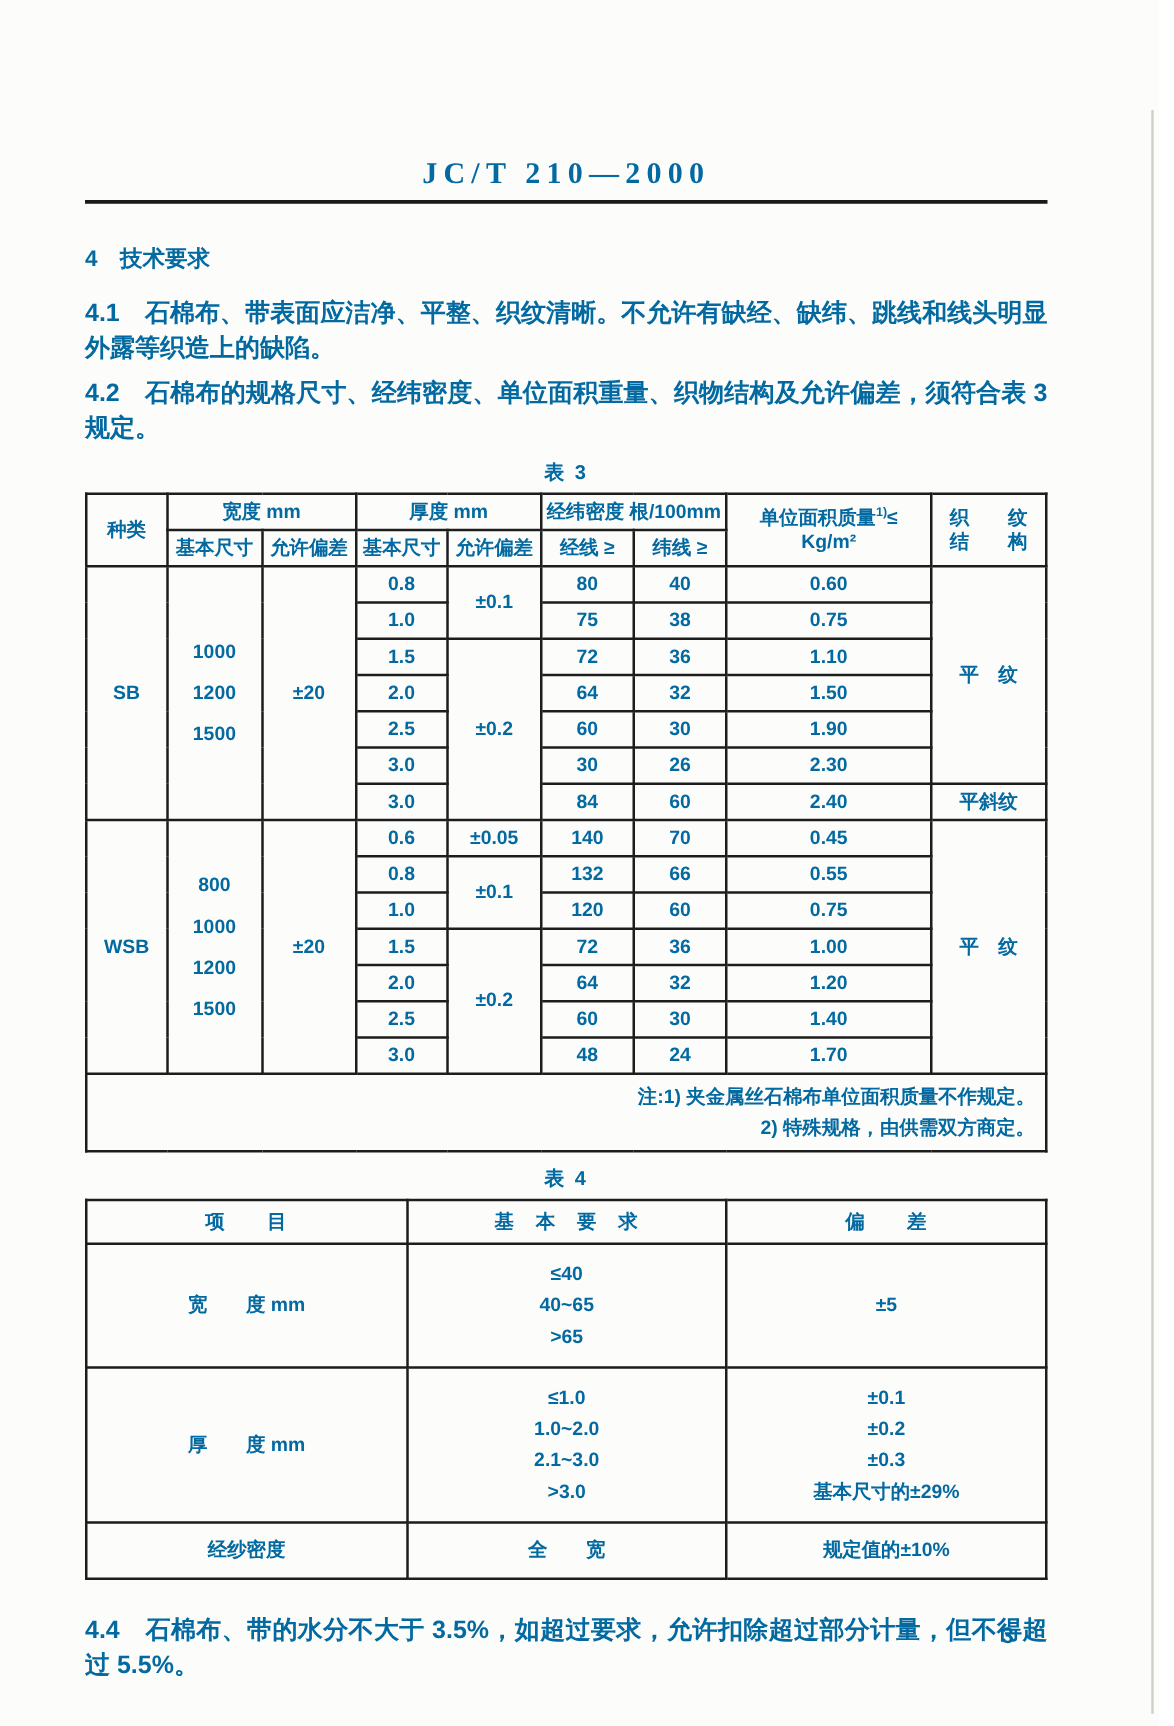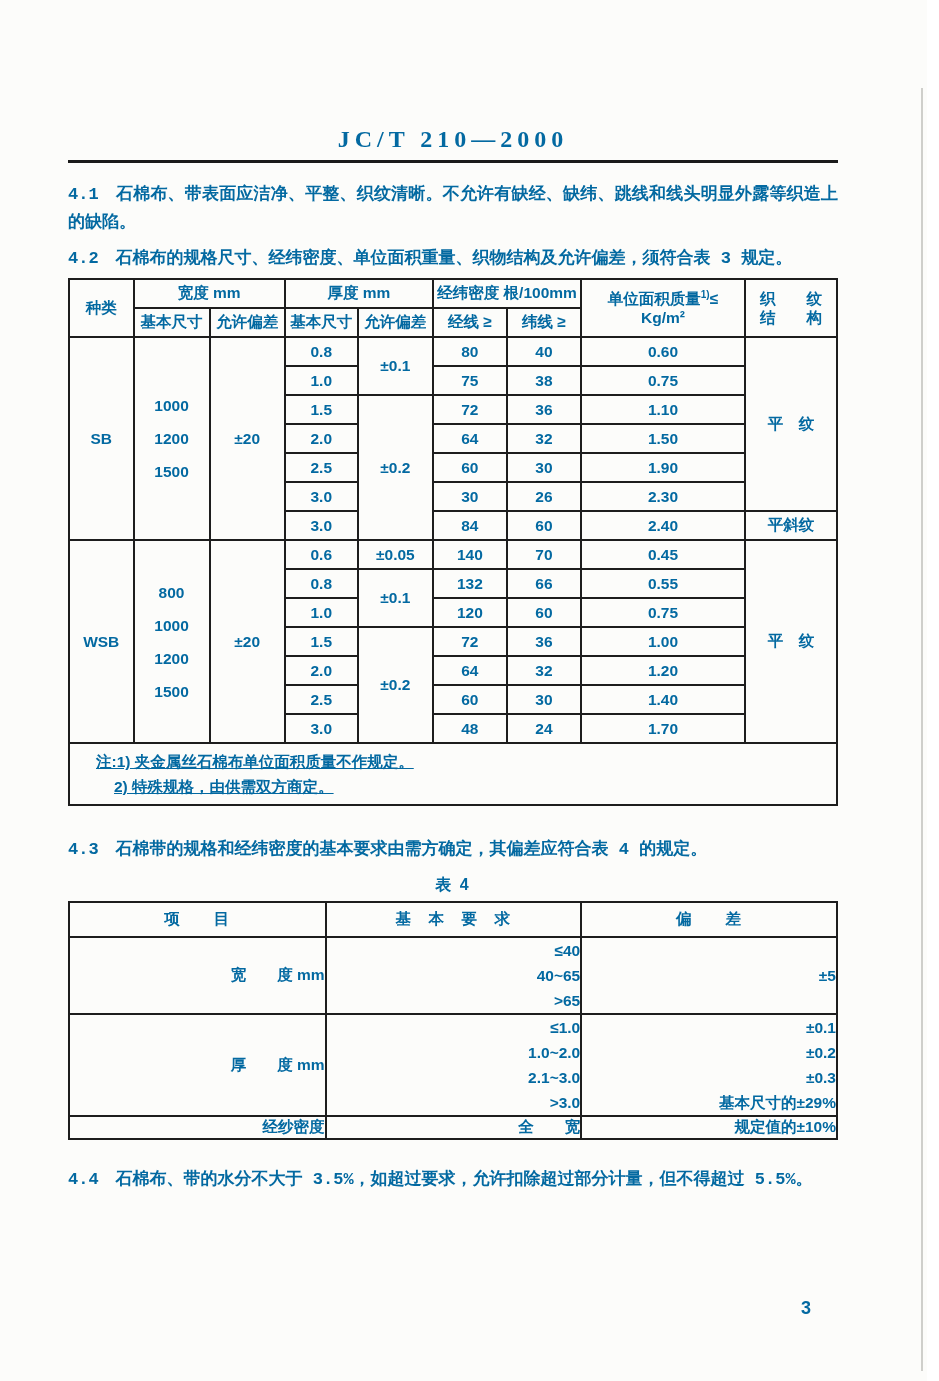--- a/index.html
+++ b/index.html
@@ -14,48 +14,48 @@
   .doc-title {
     margin-top:126px; text-align:center;
     font-family:"Liberation Serif", serif;
     font-size:24px; font-weight:bold; letter-spacing:5px;
   }
   .header-rule { margin-top:7px; border-top:3px solid #1a1a1a; height:0; }
 
   .section-heading { margin-top:32px; font-size:18px; font-weight:bold; white-space:pre-wrap; }
 
   .para {
-    margin-top:18px; font-size:17px; line-height:28px;
-    font-weight:600; white-space:pre-wrap; text-align:justify;font-family:Liberation Mono, monospace;
+    margin-top:18px; font-size:20px; line-height:28px;
+    font-weight:600; white-space:pre-wrap; text-align:justify;
   }
   .para-42 { margin-top:8px; }
 
   .table-caption {
     margin-top:11px; text-align:center;
     font-size:16px; font-weight:600; letter-spacing:2px;
   }
 
   table { width:100%; border-collapse:collapse; table-layout:fixed; margin-top:5px; }
   th, td {
     border:2px solid #1d1d1d; text-align:center; vertical-align:middle;
     font-size:15.5px; font-weight:600; padding:0; overflow:hidden;
   }
   .t3 thead th { height:27px; }
   .t3 tbody td { height:27px; }
   .th-line { line-height:19px; }
   .width-line { line-height:33px; }
   sup { font-size:10px; line-height:0; }
 
   .note-cell {
-    height:58px; text-align:left; padding:5px 8px 5px 26px; line-height:25px;text-decoration:underline;
+    height:58px; text-align:right; padding:5px 8px 5px 26px; line-height:25px;
   }
   .note-line2 { padding-left:18px; }
 
   .t4 thead th { height:33px; letter-spacing:1px; }
-  .t4 tbody td { padding:0 0;text-align:right; }
+  .t4 tbody td { padding:11px 0; }
   .t4 .line { line-height:25px; }
 
   .page-num {
     position:absolute; top:1298px; right:116px;
     font-size:18px; font-weight:600;
   }
   .scan-edge {
     position:absolute; right:4px; top:88px; bottom:10px; width:2px;
     background:#cfcfcb;
   }
@@ -63,24 +63,26 @@
 </head>
 <body>
 
 <div class="page">
   <div class="scan-edge"></div>
   <div class="content">
 
     <div class="doc-title">JC/T 210—2000</div>
     <div class="header-rule"></div>
 
+    <div class="section-heading">4　技术要求</div>
 
     <div class="para">4.1　石棉布、带表面应洁净、平整、织纹清晰。不允许有缺经、缺纬、跳线和线头明显外露等织造上的缺陷。</div>
     <div class="para para-42">4.2　石棉布的规格尺寸、经纬密度、单位面积重量、织物结构及允许偏差，须符合表 3 规定。</div>
 
+    <div class="table-caption">表 3</div>
 
     <table class="t3">
       <colgroup>
         <col style="width:8.4%">
           <col style="width:9.9%">
           <col style="width:9.8%">
         <col style="width:9.5%">
           <col style="width:9.8%">
           <col style="width:9.6%">
         <col style="width:9.7%">
@@ -224,21 +226,20 @@
 
         <tr>
           <td colspan="9" class="note-cell">
             <div>注:1) 夹金属丝石棉布单位面积质量不作规定。</div>
             <div class="note-line2">2) 特殊规格，由供需双方商定。</div>
           </td>
         </tr>
       </tbody>
     </table>
 
-    <div class="para" style="margin-top:30px;">4.3　石棉带的规格和经纬密度的基本要求由需方确定，其偏差应符合表 4 的规定。</div>
 
     <div class="table-caption">表 4</div>
 
     <table class="t4">
       <colgroup>
         <col style="width:33.4%">
           <col style="width:33.3%">
           <col style="width:33.3%">
       </colgroup>
       <thead>

